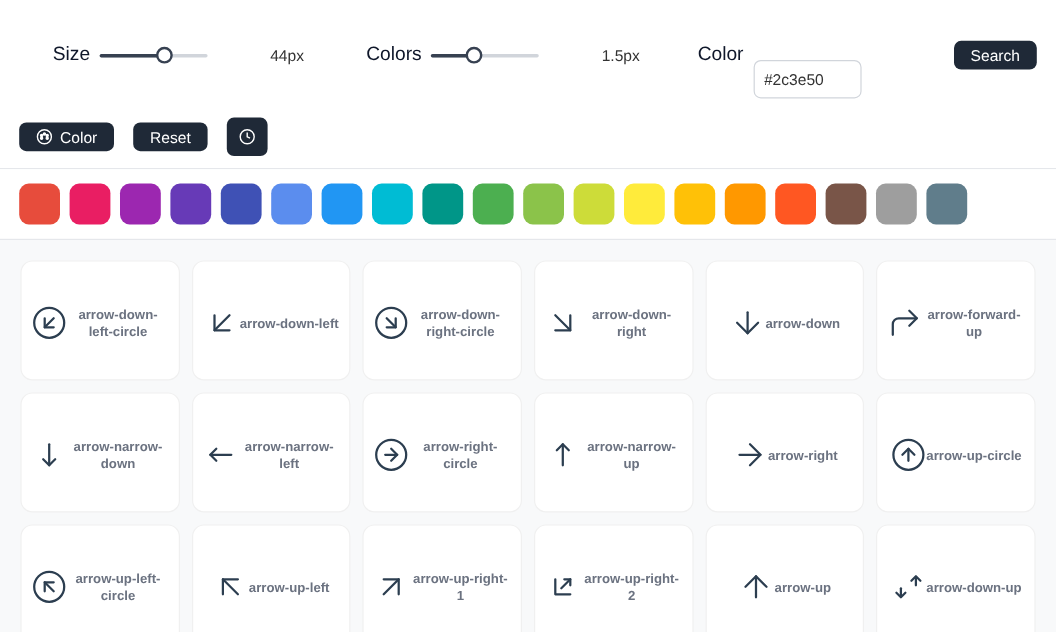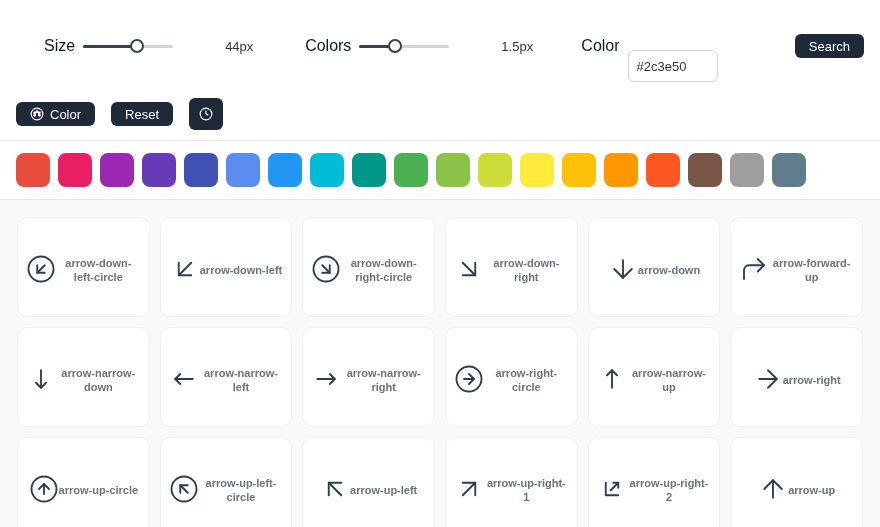--- a/index.html
+++ b/index.html
@@ -277,27 +277,20 @@
     </div>
     <div class="icon-card">
       <div><svg width="30" height="30" viewBox="0 0 24 24" fill="none" stroke="#2c3e50" stroke-width="1.5" stroke-linecap="round" stroke-linejoin="round">
           <line x1="19" y1="12" x2="5" y2="12"></line>
           <polyline points="9 8 5 12 9 16"></polyline>
         </svg></div>
       <span class="icon-label">arrow-narrow-left</span>
     </div>
     <div class="icon-card">
       <div><svg width="30" height="30" viewBox="0 0 24 24" fill="none" stroke="#2c3e50" stroke-width="1.5" stroke-linecap="round" stroke-linejoin="round">
-          <line x1="5" y1="12" x2="19" y2="12"></line>
-          <polyline points="15 8 19 12 15 16"></polyline>
-        </svg></div>
-      <span class="icon-label">arrow-narrow-right</span>
-    </div>
-    <div class="icon-card">
-      <div><svg width="30" height="30" viewBox="0 0 24 24" fill="none" stroke="#2c3e50" stroke-width="1.5" stroke-linecap="round" stroke-linejoin="round">
           <circle cx="12" cy="12" r="10"></circle>
           <polyline points="12 8 16 12 12 16"></polyline>
           <line x1="8" y1="12" x2="16" y2="12"></line>
         </svg></div>
       <span class="icon-label">arrow-right-circle</span>
     </div>
     <div class="icon-card">
       <div><svg width="30" height="30" viewBox="0 0 24 24" fill="none" stroke="#2c3e50" stroke-width="1.5" stroke-linecap="round" stroke-linejoin="round">
           <line x1="12" y1="19" x2="12" y2="5"></line>
           <polyline points="8 9 12 5 16 9"></polyline>

